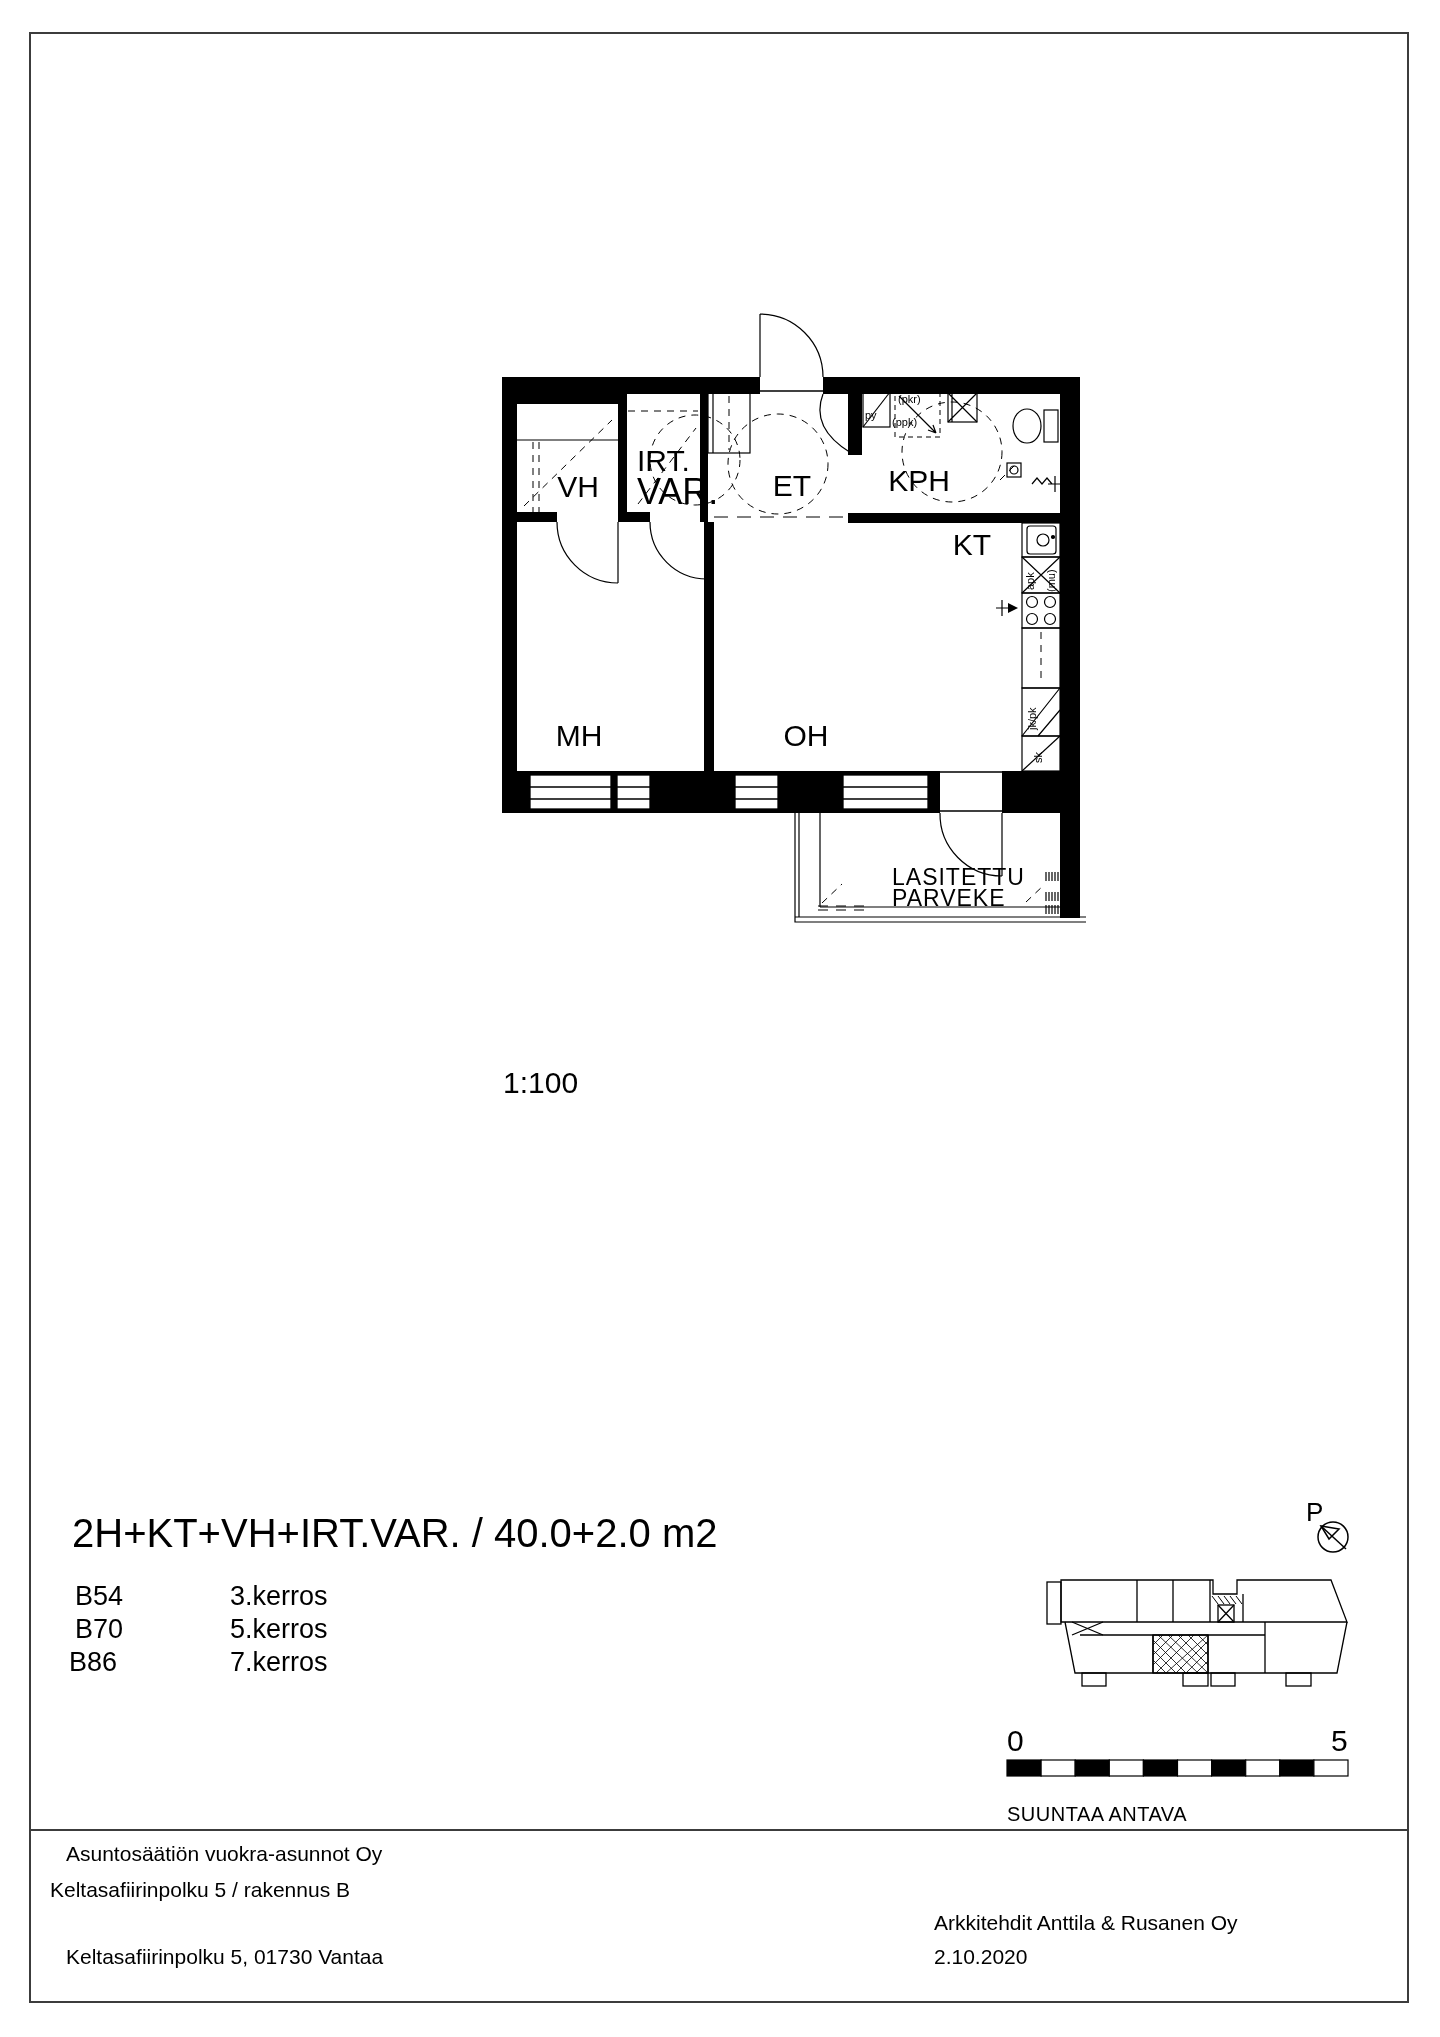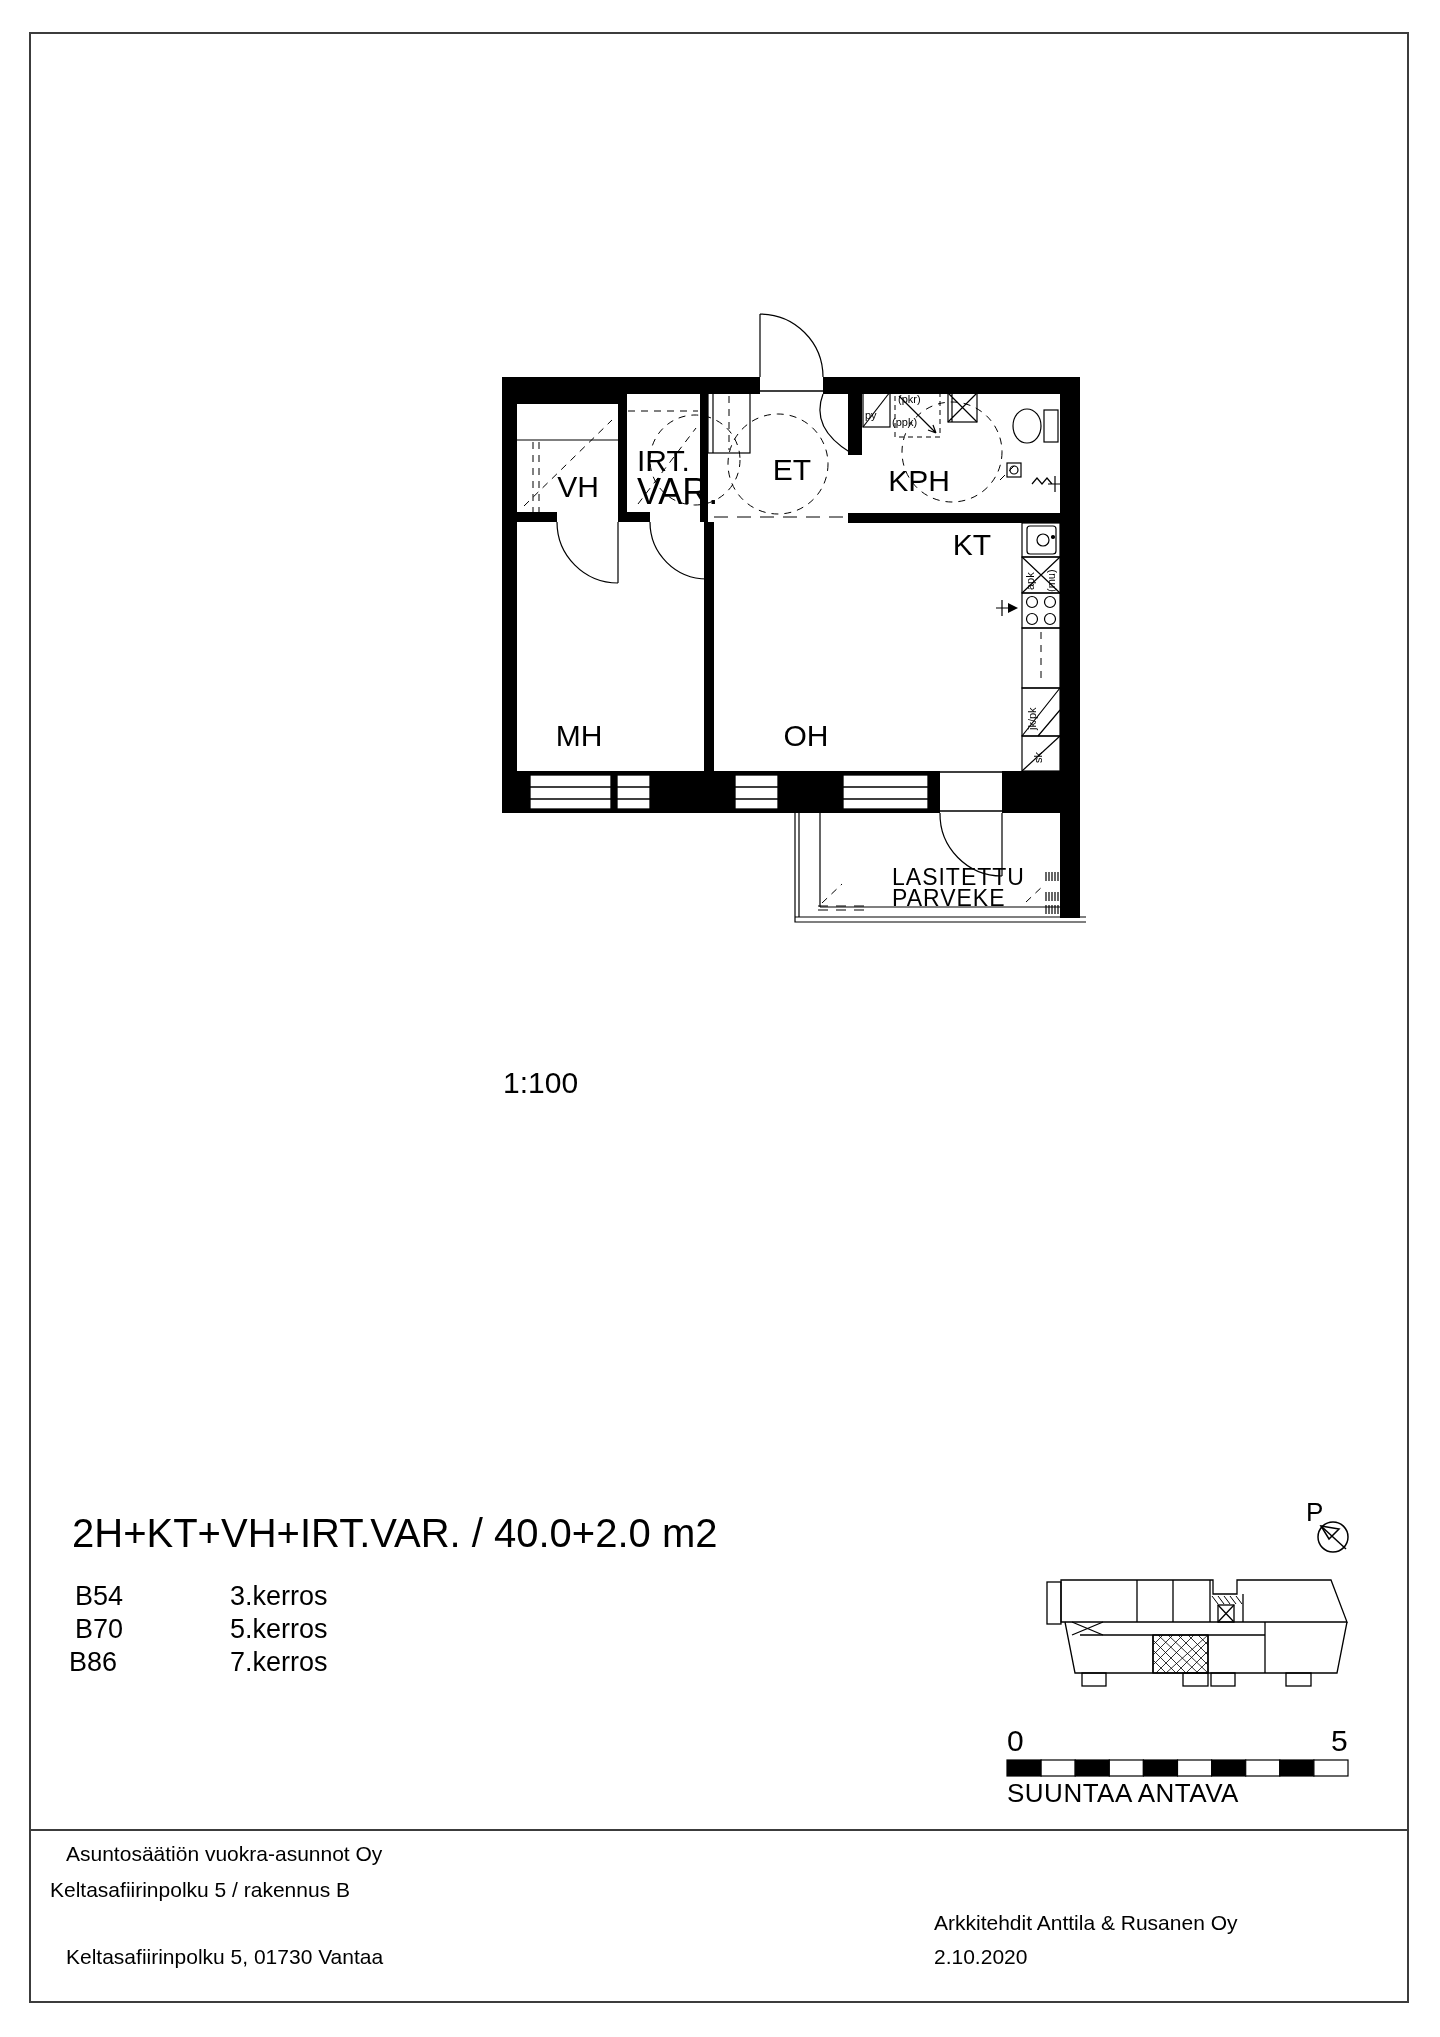--- a/index.html
+++ b/index.html
@@ -8,21 +8,21 @@
   .plan-svg{position:absolute;left:0;top:0;width:1440px;height:2037px;}
   .lbl{position:absolute;color:#000;white-space:pre;line-height:1;}
   .room{font-size:30px;transform:translate(-50%,-50%);}
   .small{font-size:11px;}
   .vlabel{font-size:11px;transform:rotate(-90deg);transform-origin:0 0;}
   .balcony-line{font-size:23px;letter-spacing:1px;}
   .scale-text{font-size:30px;}
   .title{font-size:40px;}
   .apt{font-size:27px;}
   .sb-num{font-size:30px;}
-  .sb-note{font-size:26px;letter-spacing:0.5px;}
+  .sb-note{font-size:20px;letter-spacing:0.5px;margin-top:24px;}
   .foot{font-size:21px;}
   .north-p{font-size:26px;}
   .vp-wrap{display:flex;align-items:flex-start;}
   .vp-v{font-size:18px;}
   .vp-box{font-size:11px;border:1.5px solid #000;padding:0 2px;margin-left:1px;line-height:13px;}
 </style>
 </head>
 <body>
 
 <div class="page">
@@ -172,21 +172,21 @@
       <rect x="1211.6" y="1760" width="34.1" height="16" fill="#000"></rect>
       <rect x="1245.7" y="1760" width="34.1" height="16" fill="#fff"></rect>
       <rect x="1279.8" y="1760" width="34.1" height="16" fill="#000"></rect>
       <rect x="1313.9" y="1760" width="34.1" height="16" fill="#fff"></rect>
     </g>
   </svg>
 
   <div class="lbl room" style="left:578px;top:487px">VH</div>
   <div class="lbl" style="left:637px;top:446px;font-size:30px">IRT.</div>
   <div class="lbl" style="left:637px;top:474px;font-size:36px">VAR.</div>
-  <div class="lbl room" style="left:792px;top:470px">ET</div>
+  <div class="lbl room" style="left:792px;top:486px">ET</div>
   <div class="lbl room" style="left:919px;top:481px">KPH</div>
   <div class="lbl room" style="left:972px;top:545px">KT</div>
   <div class="lbl room" style="left:579px;top:736px">MH</div>
   <div class="lbl room" style="left:806px;top:736px">OH</div>
 
   <div class="lbl balcony-line" style="left:892px;top:866px">LASITETTU</div>
   <div class="lbl balcony-line" style="left:892px;top:887px">PARVEKE</div>
   <div class="lbl vp-wrap" style="left:1029px;top:791px">
     <span class="vp-v">V</span>
     <span class="vp-box">P</span>

